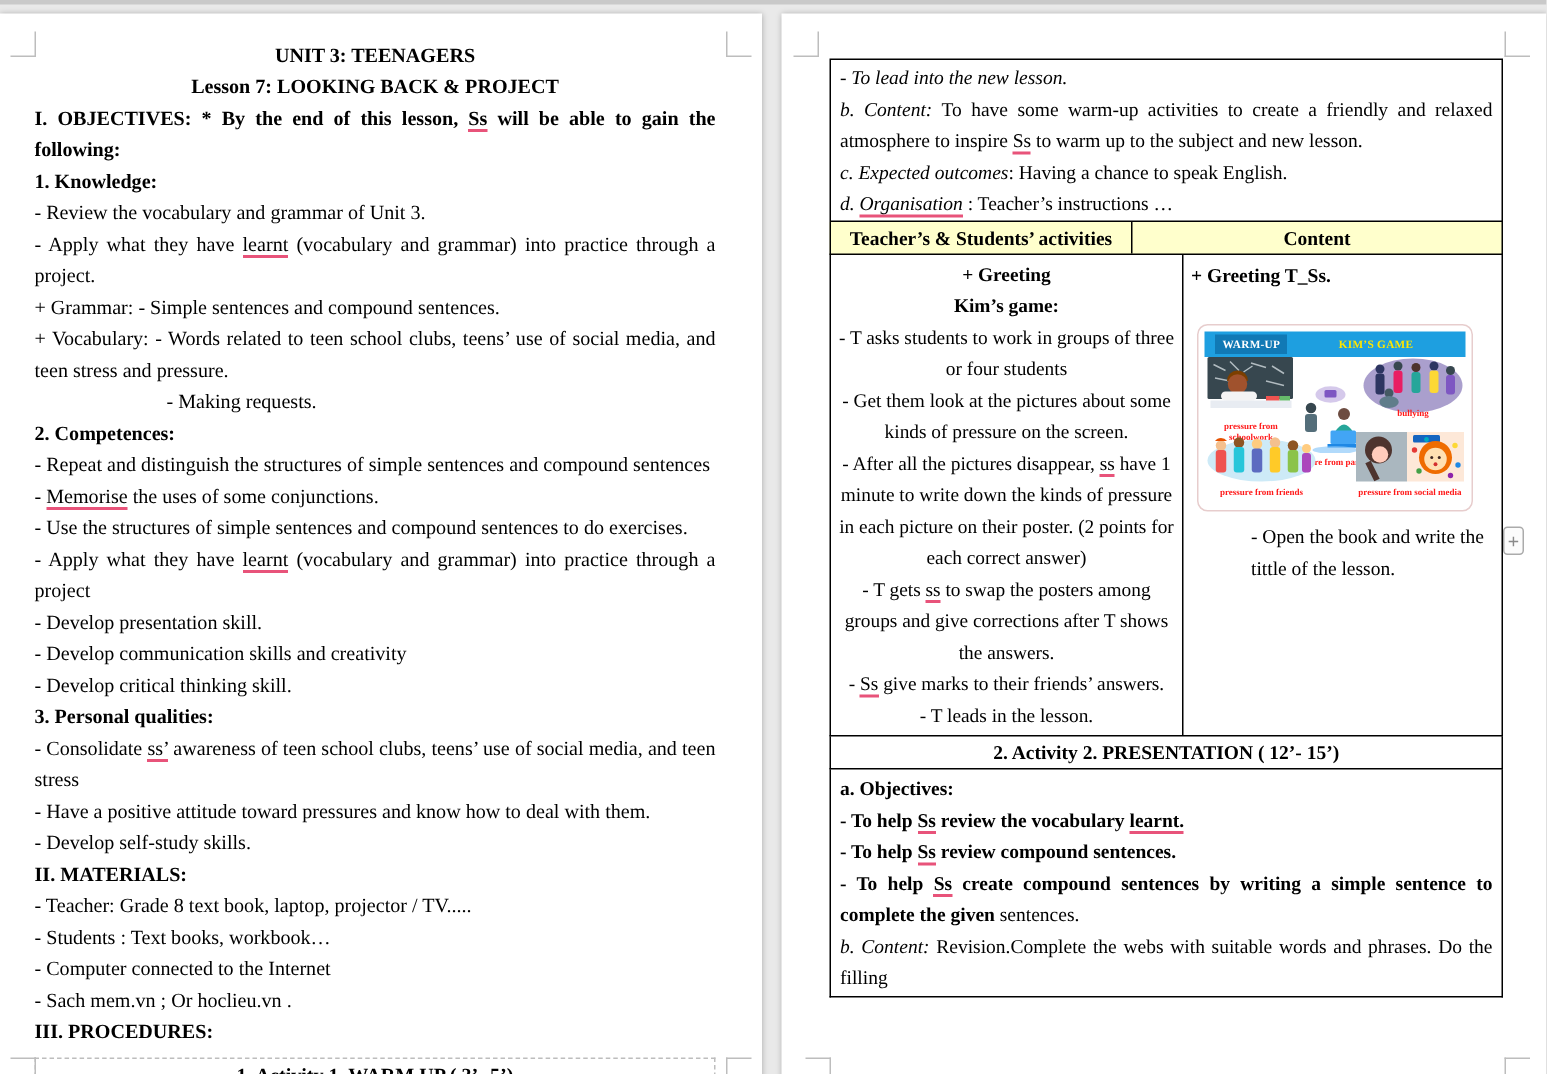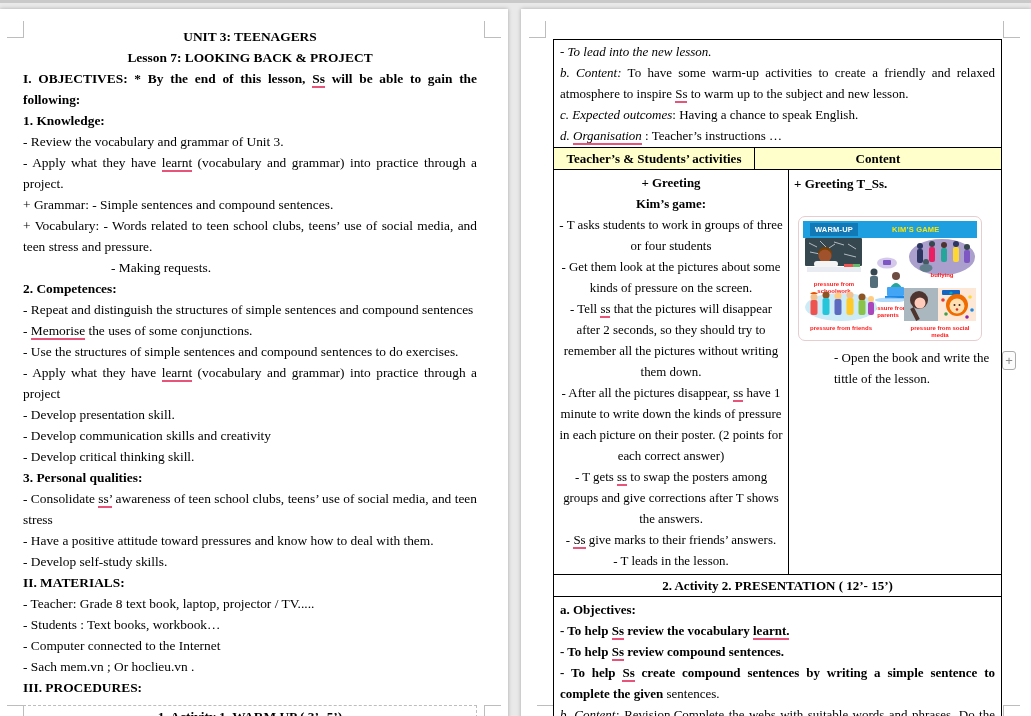--- a/index.html
+++ b/index.html
@@ -41,21 +41,21 @@
   .tbody{display:flex;border:1.5px solid #000;border-top:none;}
   .tbody .col1{width:235px;border-right:1.5px solid #000;padding:3px 5px 2px 5px;font-size:12.9px;}
   .tbody .col1 .ln{text-align:center;font-family:Liberation Serif, serif;}
   .tbody .col2{flex:1;padding:3px 5px 2px 5px;}
   .tbody .col2 .ln{text-align:left;}
   .act2-row{border:1.5px solid #000;border-top:none;text-align:center;line-height:21px;}
   .box2{border:1.5px solid #000;border-top:none;padding:2px 6px;}
 
   
   .wcard{width:184px;margin:22px 0 0 4px;border:1px solid #e7cdcd;border-radius:7px;
-         background:#fff;padding:4px;font-family:Liberation Sans, sans-serif;}
+         background:#fff;padding:4px;font-family:Liberation Serif, serif;}
   .wbar{height:17px;background:#1e9fe0;display:flex;align-items:center;
         font-weight:bold;font-size:7.5px;letter-spacing:.2px;}
   .wbar .wl{color:#fff;background:#1179b5;padding:2px 5px;margin-left:7px;}
   .wbar .wr{color:#ffe600;margin-left:34px;}
   .wbody{position:relative;height:98px;}
   .wfig{position:absolute;text-align:center;}
   .wcap{display:block;color:#ff1a1a;font-weight:bold;font-size:6px;line-height:7px;}
   .cap-over{margin-top:-7px;}
   .openbook{margin-top:6px;margin-left:40px;}
 
@@ -126,21 +126,20 @@
       <div class="col1">Teacher’s  &amp; Students’ activities</div>
       <div class="col2">Content</div>
     </div>
 
     <div class="tbody">
       <div class="col1">
         <p class="ln"><span class="b">+ Greeting</span></p>
         <p class="ln"><span class="b">Kim’s game:</span></p>
         <p class="ln"><span>- T asks students to work in groups of three or four students</span></p>
         <p class="ln"><span>- Get them look at the pictures about some kinds of pressure on the screen.</span></p>
-        <p class="ln"><span>- Tell </span><span class="ru">ss</span><span> that the pictures will disappear after 2 seconds, so they should try to remember all the pictures without writing them  down.</span></p>
         <p class="ln"><span>- After all the pictures disappear, </span><span class="ru">ss</span><span> have 1 minute to write down the kinds of pressure in each picture on their poster. (2 points for each correct answer)</span></p>
         <p class="ln"><span>- T gets </span><span class="ru">ss</span><span> to swap the posters among groups and give corrections after T shows the answers.</span></p>
         <p class="ln"><span>- </span><span class="ru">Ss</span><span> give marks to their friends’ answers.</span></p>
         <p class="ln"><span>- T leads in the lesson.</span></p>
       </div>
 
       <div class="col2">
         <p class="ln"><span class="b">+ Greeting   T_Ss.</span></p>
 
         <div class="wcard">

